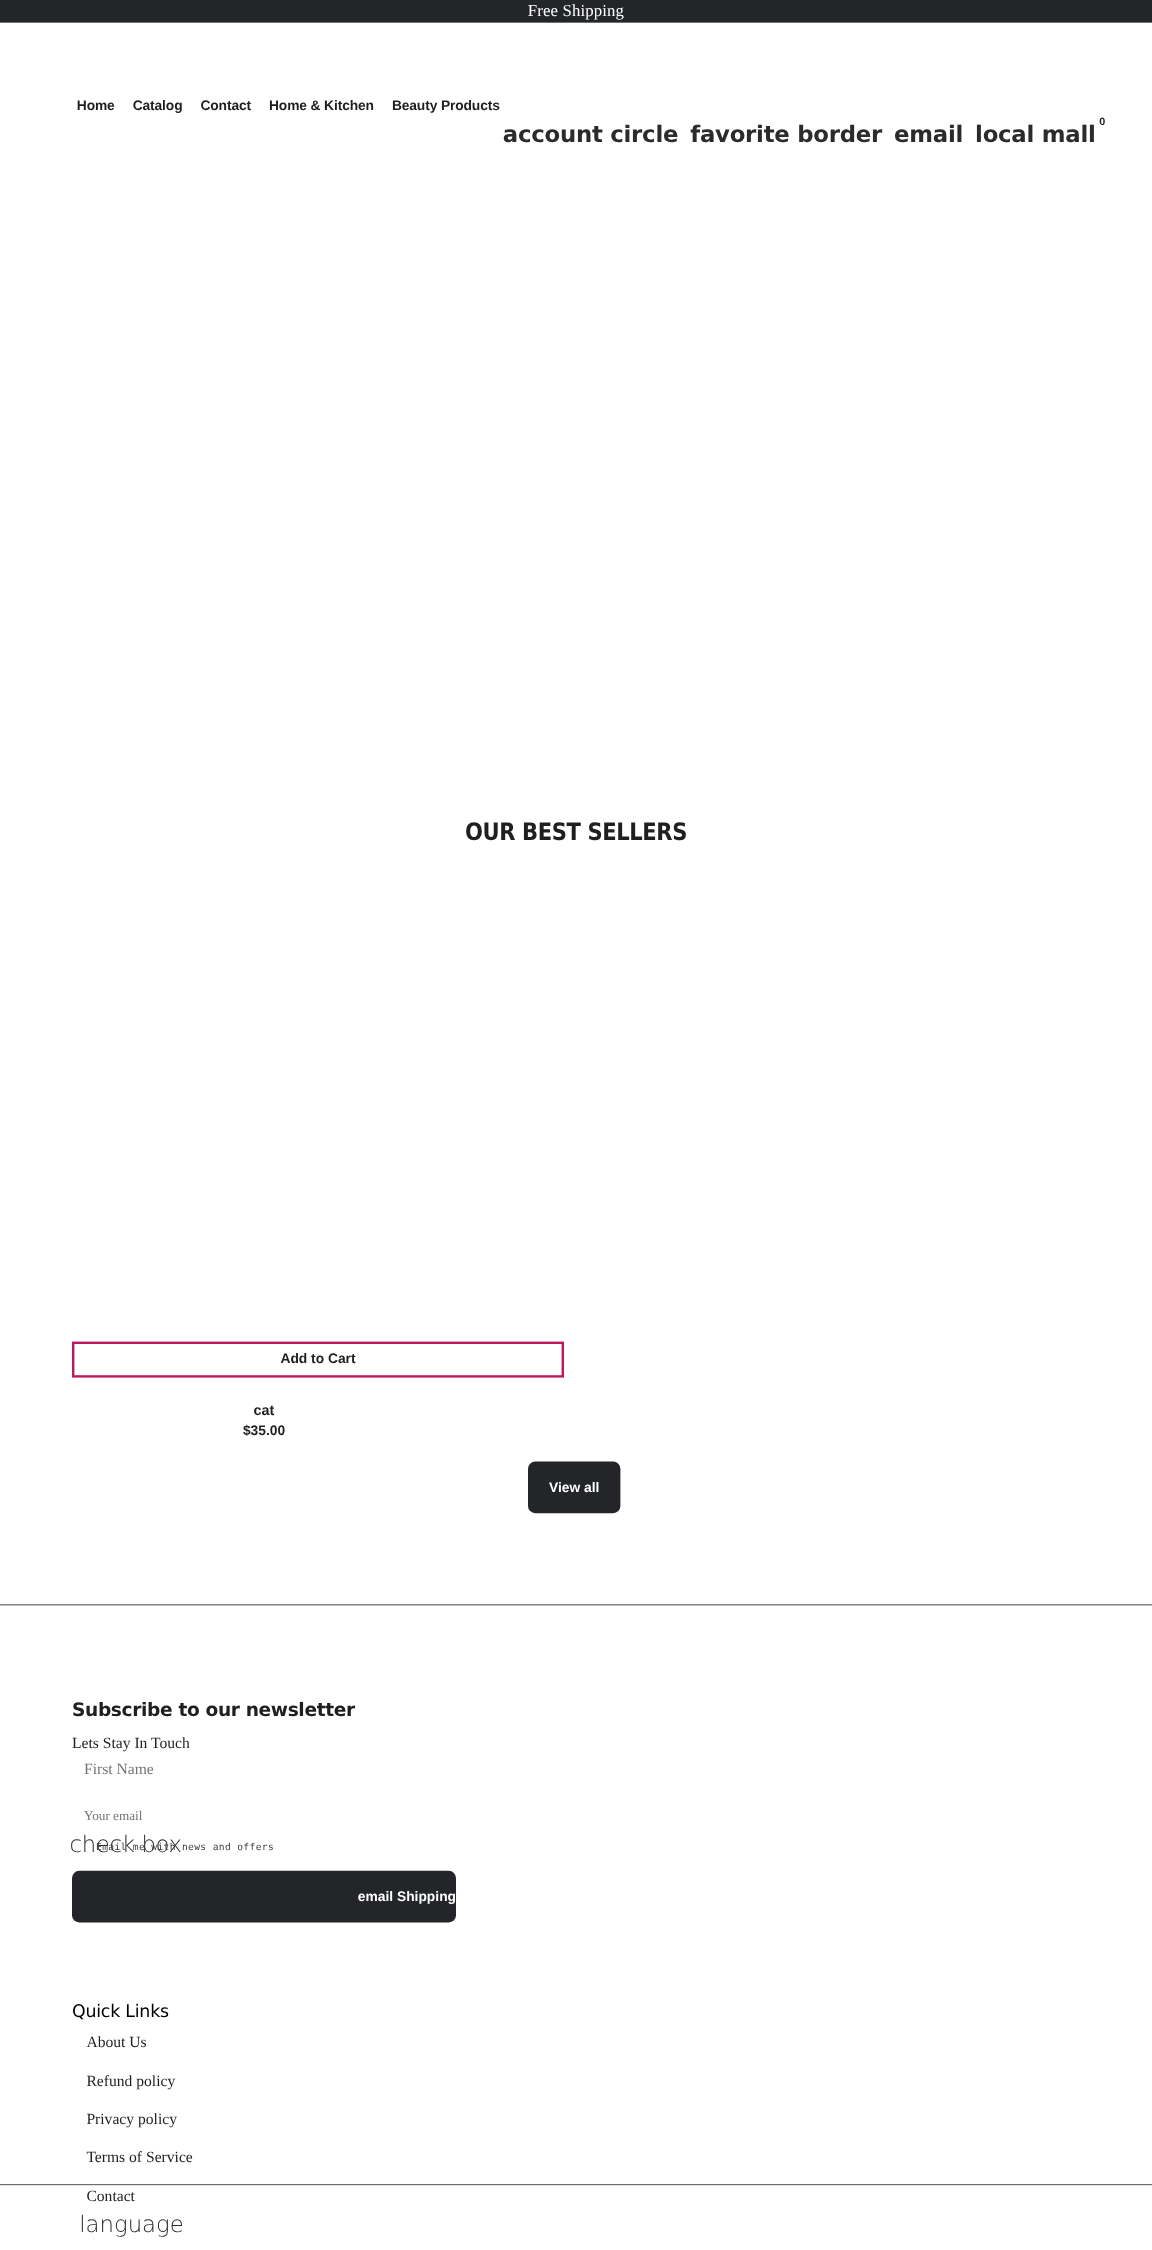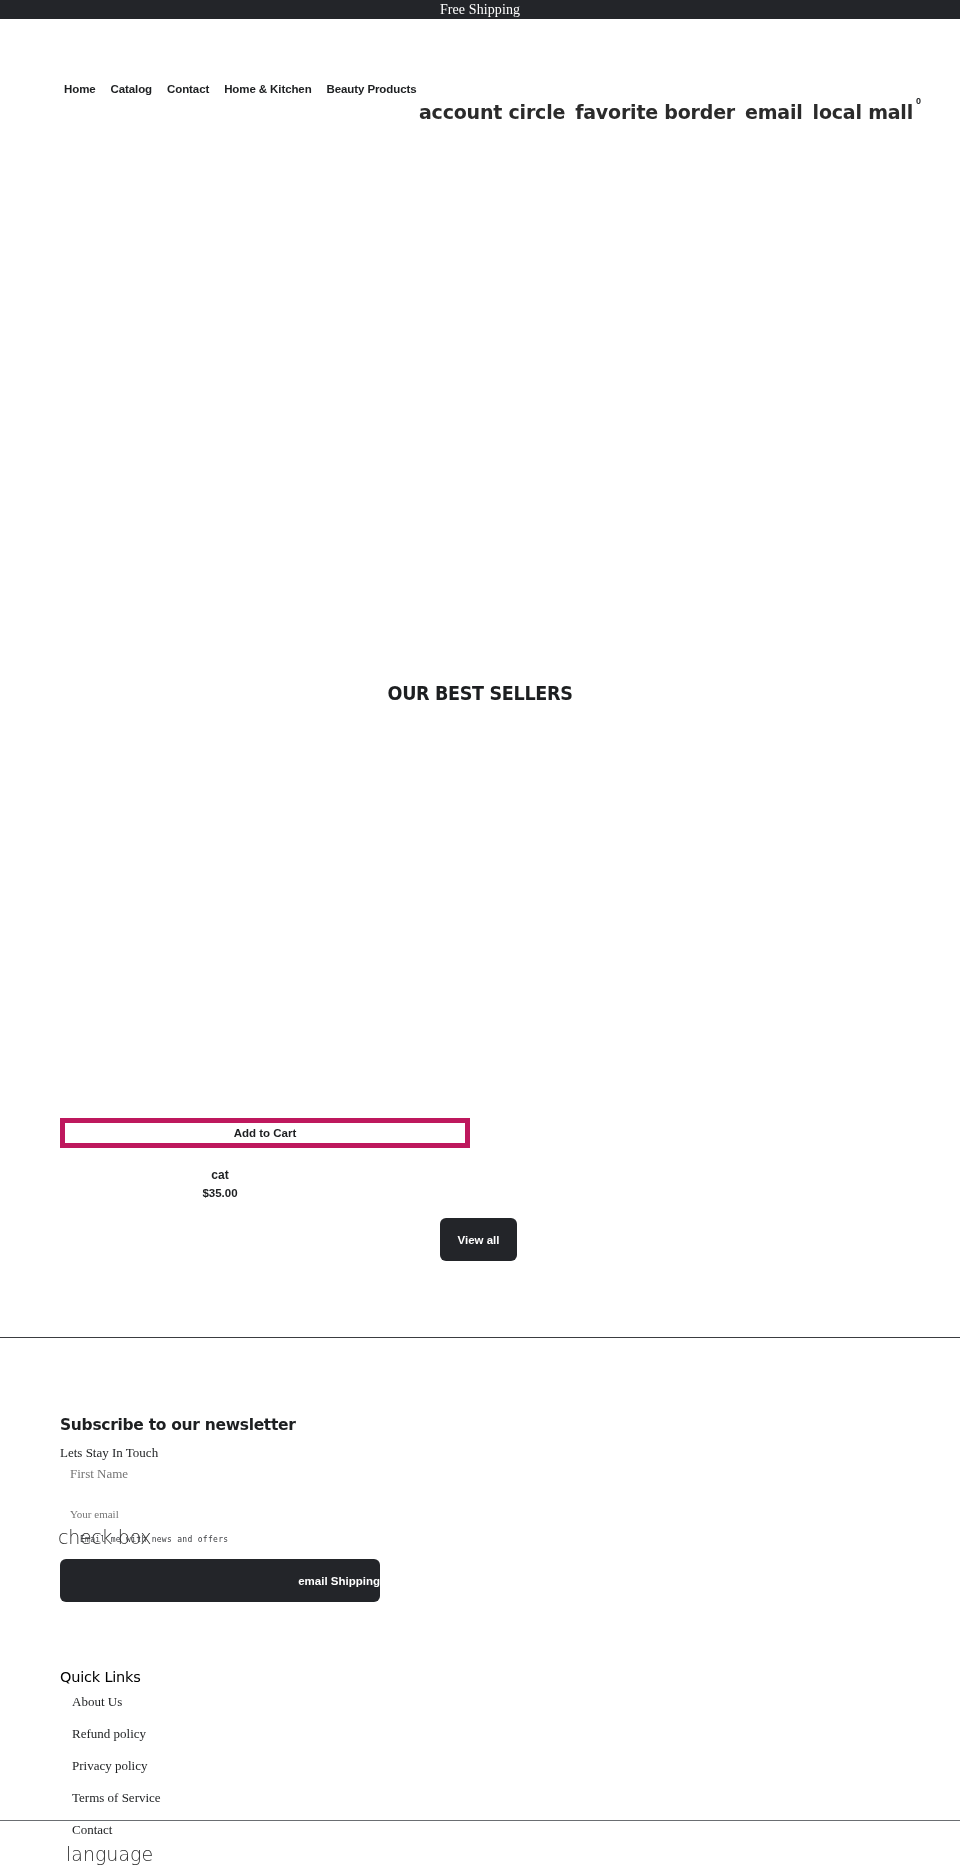--- a/index.html
+++ b/index.html
@@ -128,21 +128,21 @@
     height: 410px;
     background: #ffffff;
   }
   .add-to-cart-button {
     position: absolute;
     top: 1118px;
     left: 60px;
     width: 410px;
     height: 30px;
     background: #ffffff;
-    border: 5px solid #be185d;
+    border: 2px solid #be185d;
     color: #1d1f21;
     font-family: "Liberation Sans", sans-serif;
     font-weight: bold;
     font-size: 11.5px;
     display: flex;
     align-items: center;
     justify-content: center;
     cursor: pointer;
     padding: 0;
   }

